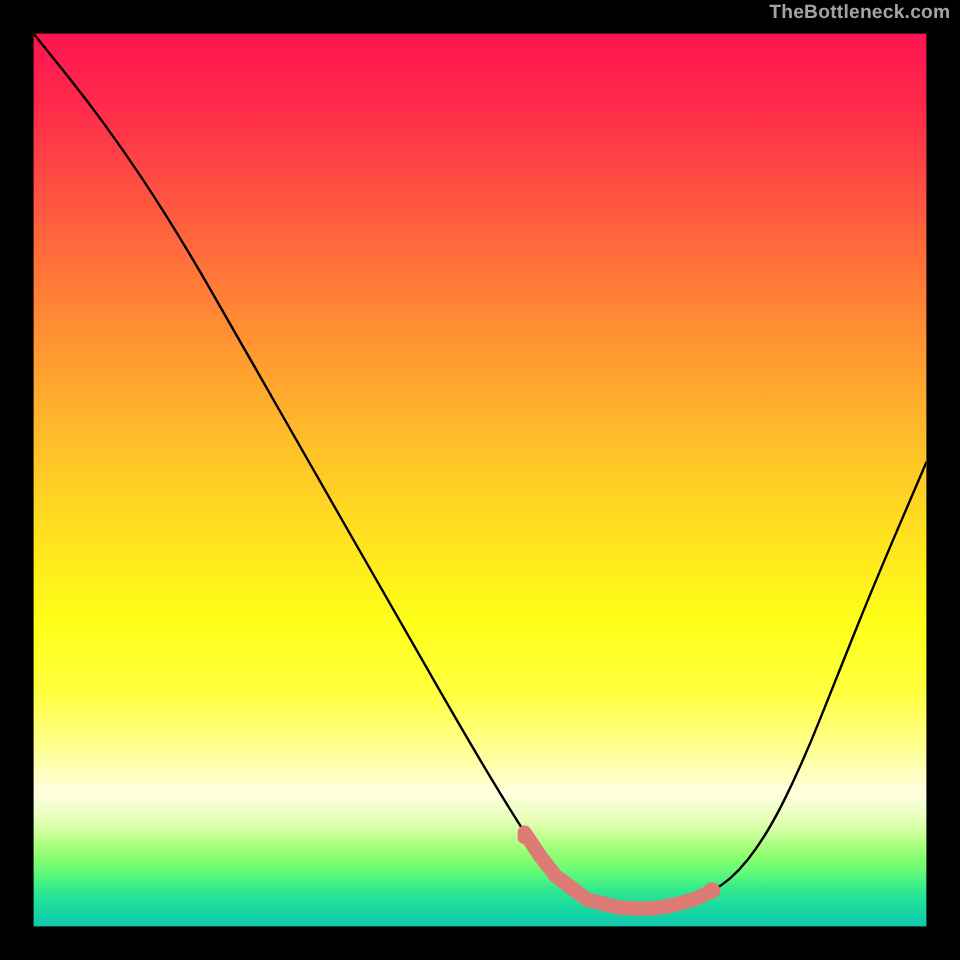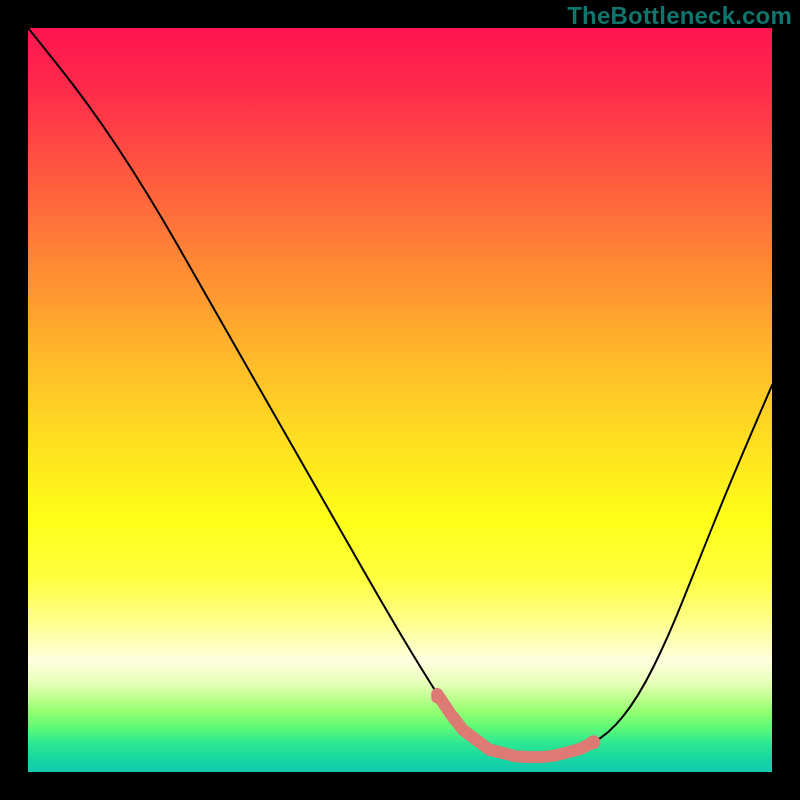--- a/index.html
+++ b/index.html
@@ -14,22 +14,22 @@
   .stage {
     position: relative;
     width: 800px;
     height: 800px;
     background: #000;
   }
   .watermark {
     position: absolute;
     top: 2px;
     right: 8px;
-    color: #0f766e;
-    font-size: 24px;
+    color: #a3a3a3;
+    font-size: 16px;
     font-weight: 600;
     letter-spacing: 0.2px;
     z-index: 50;
   }
   .plot {
     position: absolute;
     left: 28px;
     top: 28px;
     width: 744px;
     height: 744px;

